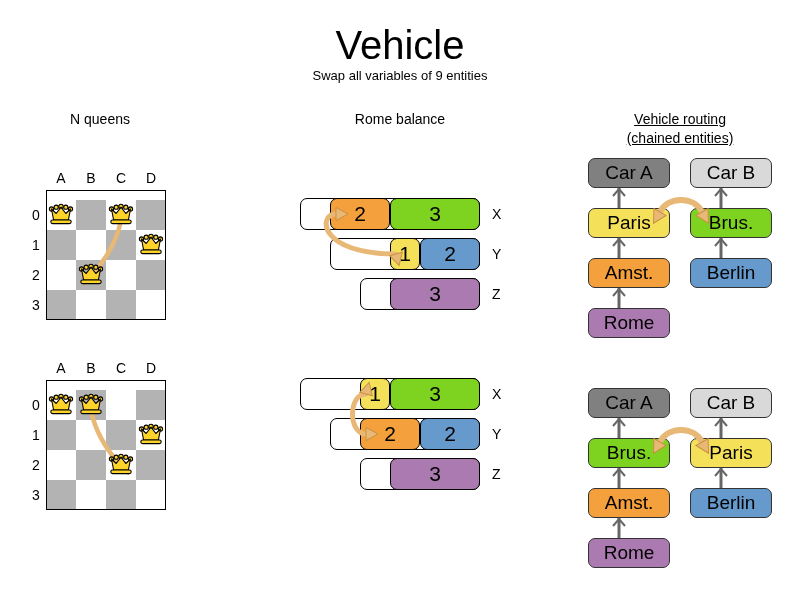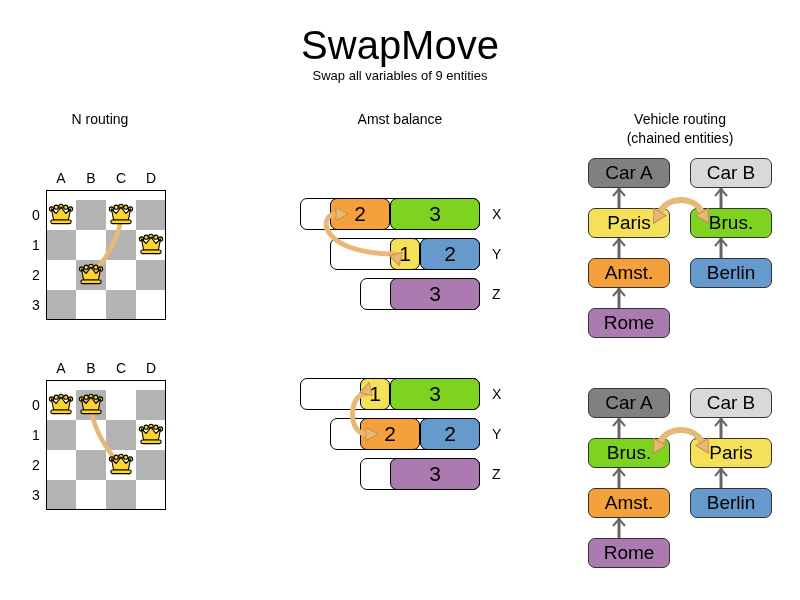--- a/index.html
+++ b/index.html
@@ -19,21 +19,21 @@
     position:absolute;left:0;top:68px;width:800px;text-align:center;
     font-size:13px;font-weight:400;
   }
 
   
   .colhead{
     position:absolute;text-align:center;font-size:14px;line-height:19px;
   }
   #head-queens{left:0px;top:110px;width:200px;}
   #head-cloud{left:300px;top:110px;width:200px;}
-  #head-vrp{left:580px;top:110px;width:200px;}
+  #head-vrp{left:580px;top:110px;width:200px;text-decoration:underline;}
 
   
   .board{position:absolute;width:120px;height:130px;}
   .board .cell{position:absolute;width:30px;height:30px;box-sizing:border-box;}
   .board .cell.dark{background:#b3b3b3;}
   .board .cell.light{background:#ffffff;}
   .board .frame{
     position:absolute;left:0;top:0;width:120px;height:130px;
     border:1.5px solid #000;box-sizing:border-box;pointer-events:none;
   }
@@ -71,25 +71,25 @@
     font-size:19px;line-height:27px;text-align:center;color:#000;
   }
   .vlink{position:absolute;pointer-events:none;}
   .varrow{position:absolute;pointer-events:none;}
 </style>
 </head>
 <body>
 
 <div class="page">
 
-  <div class="title">SwapMove</div>
+  <div class="title">Vehicle</div>
   <div class="subtitle">Swap all variables of 9 entities</div>
 
-  <div class="colhead" id="head-queens">N routing</div>
-  <div class="colhead" id="head-cloud">Amst balance</div>
+  <div class="colhead" id="head-queens">N queens</div>
+  <div class="colhead" id="head-cloud">Rome balance</div>
   <div class="colhead" id="head-vrp">
     <div>Vehicle routing</div>
     <div>(chained entities)</div>
   </div>
 
   <div id="board-before" class="board" style="left: 46px; top: 190px; height: 140px;">
       <div class="cell light" style="left:0px;top:10px;"></div>
       <div class="cell dark" style="left:30px;top:10px;"></div>
       <div class="cell light" style="left:60px;top:10px;"></div>
       <div class="cell dark" style="left:90px;top:10px;"></div>

